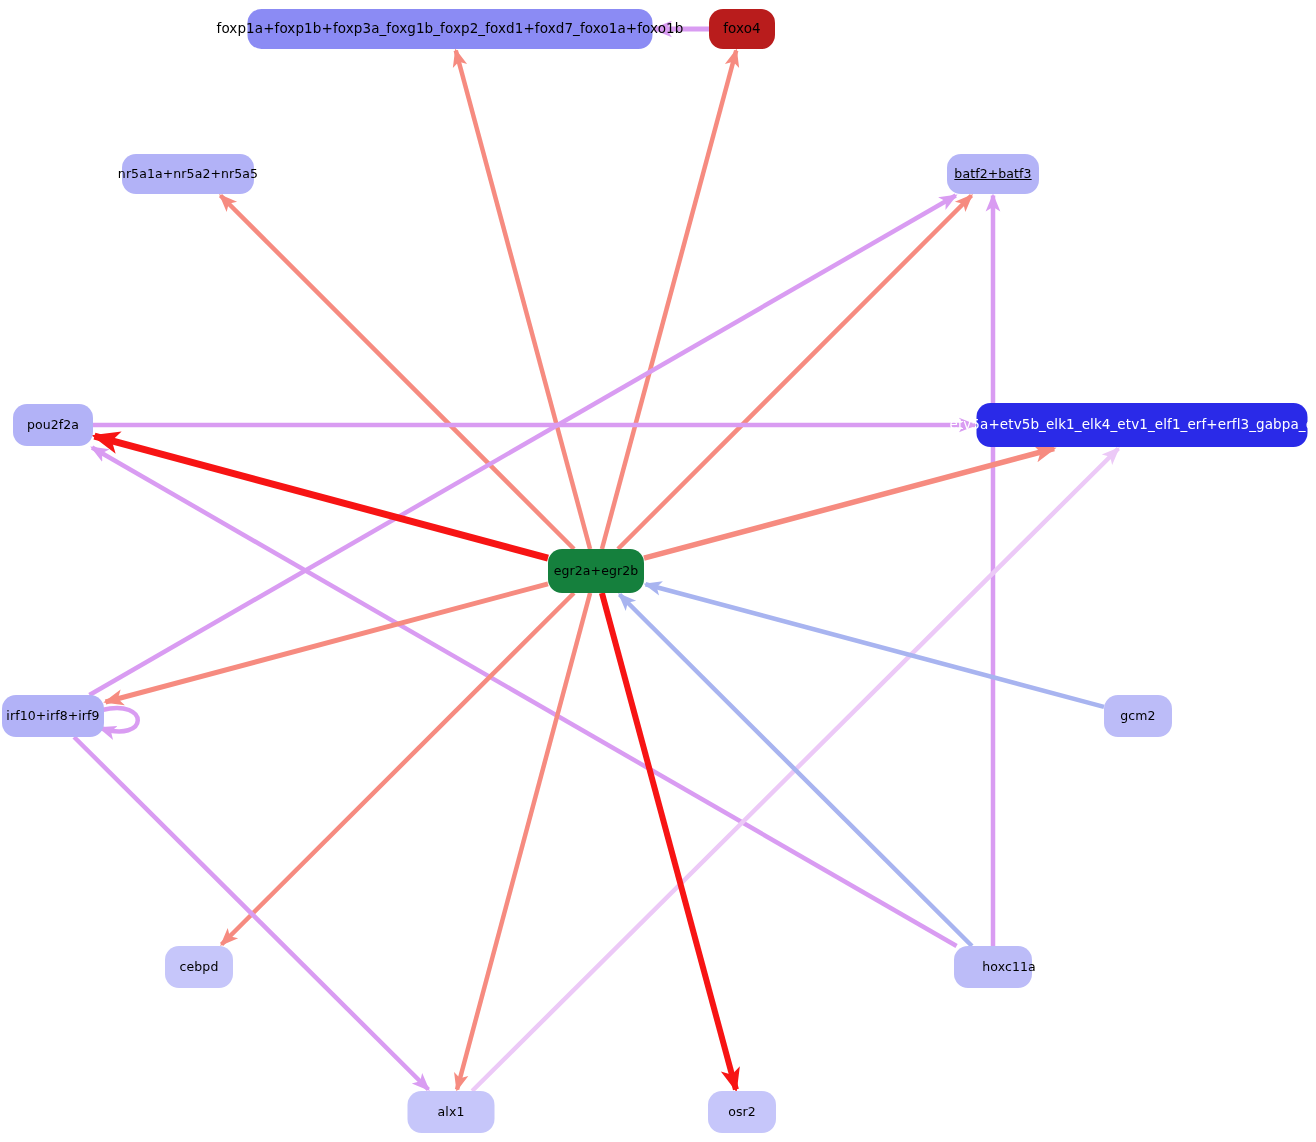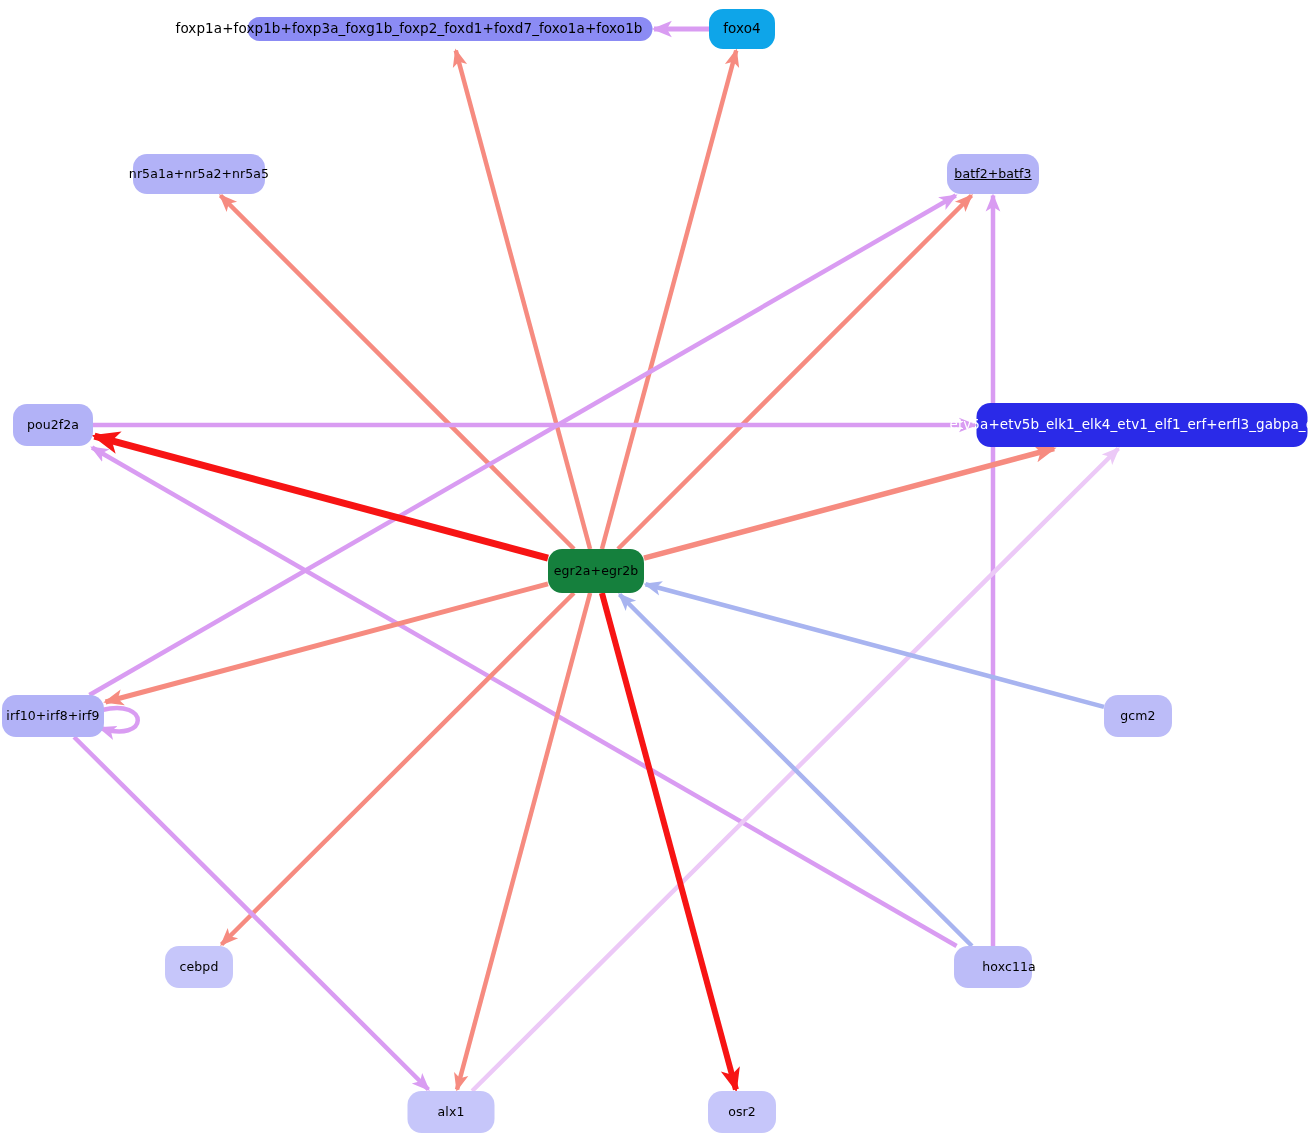--- a/index.html
+++ b/index.html
@@ -79,27 +79,27 @@
       <line x1="548" y1="583.817679558011" x2="105.5" y2="701.9806629834254" stroke="#f68b80" stroke-width="5" stroke-linecap="butt" marker-end="url(#ah-f68b80)"></line>
       <path d="M 102 710 C 150 698, 150 744, 100 728" fill="none" stroke="#d99cf2" stroke-width="4.5" stroke-linecap="round" marker-end="url(#ah-d99cf2)"></path>
       <line x1="1104" y1="706.9040590405904" x2="645.5" y2="584.2426199261993" stroke="#a8b4f0" stroke-width="4.5" stroke-linecap="butt" marker-end="url(#ah-a8b4f0)"></line>
       <line x1="971.9469696969697" y1="946" x2="619.5593434343434" y2="594.5" stroke="#a8b4f0" stroke-width="4.5" stroke-linecap="butt" marker-end="url(#ah-a8b4f0)"></line>
       <line x1="573.9444444444445" y1="593" x2="221.5568181818182" y2="944.5" stroke="#f68b80" stroke-width="4.5" stroke-linecap="butt" marker-end="url(#ah-f68b80)"></line>
       <line x1="590.1035120147874" y1="593" x2="457.0304990757856" y2="1089.5" stroke="#f68b80" stroke-width="4.5" stroke-linecap="butt" marker-end="url(#ah-f68b80)"></line>
       <line x1="74.1060606060606" y1="737" x2="428.3863636363636" y2="1089.5" stroke="#d99cf2" stroke-width="4.5" stroke-linecap="butt" marker-end="url(#ah-d99cf2)"></line>
       <line x1="601.9371534195933" y1="593" x2="735.9279112754159" y2="1089.5" stroke="#f71414" stroke-width="6" stroke-linecap="butt" marker-end="url(#ah-f71414)"></line>
     </svg>
   <div id="node-layer">
-      <div class="node" style="left: 450px; top: 29px; width: 405px; height: 24px; background: rgb(139, 139, 244); font-size: 13.5px; color: rgb(0, 0, 0); justify-content: flex-end;">
+      <div class="node" style="left: 450px; top: 29px; width: 405px; height: 40px; background: rgb(139, 139, 244); font-size: 13.5px; color: rgb(0, 0, 0);">
         <span class="node-label">foxp1a+foxp1b+foxp3a_foxg1b_foxp2_foxd1+foxd7_foxo1a+foxo1b</span>
       </div>
-      <div class="node" style="left: 742px; top: 29px; width: 66px; height: 40px; background: #0ea5e9; font-size: 13.5px; color: rgb(0, 0, 0);">
+      <div class="node" style="left: 742px; top: 29px; width: 66px; height: 40px; background: #b91c1c; font-size: 13.5px; color: rgb(0, 0, 0);">
         <span class="node-label">foxo4</span>
       </div>
-      <div class="node" style="left: 199px; top: 174px; width: 132px; height: 40px; background: rgb(178, 178, 247); font-size: 12.5px; color: rgb(0, 0, 0);">
+      <div class="node" style="left: 188px; top: 174px; width: 132px; height: 40px; background: rgb(178, 178, 247); font-size: 12.5px; color: rgb(0, 0, 0);">
         <span class="node-label">nr5a1a+nr5a2+nr5a5</span>
       </div>
       <div class="node" style="left: 993px; top: 174px; width: 92px; height: 40px; background: rgb(180, 180, 247); font-size: 12.5px; color: rgb(0, 0, 0); text-decoration: underline;">
         <span class="node-label">batf2+batf3</span>
       </div>
       <div class="node" style="left: 53px; top: 425px; width: 80px; height: 42px; background: rgb(178, 178, 247); font-size: 12.5px; color: rgb(0, 0, 0);">
         <span class="node-label">pou2f2a</span>
       </div>
       <div class="node" style="left: 1142px; top: 425px; width: 331px; height: 44px; background: rgb(42, 42, 232); font-size: 13.5px; color: rgb(255, 255, 255);">
         <span class="node-label">etv5a+etv5b_elk1_elk4_etv1_elf1_erf+erfl3_gabpa_elk3</span>

